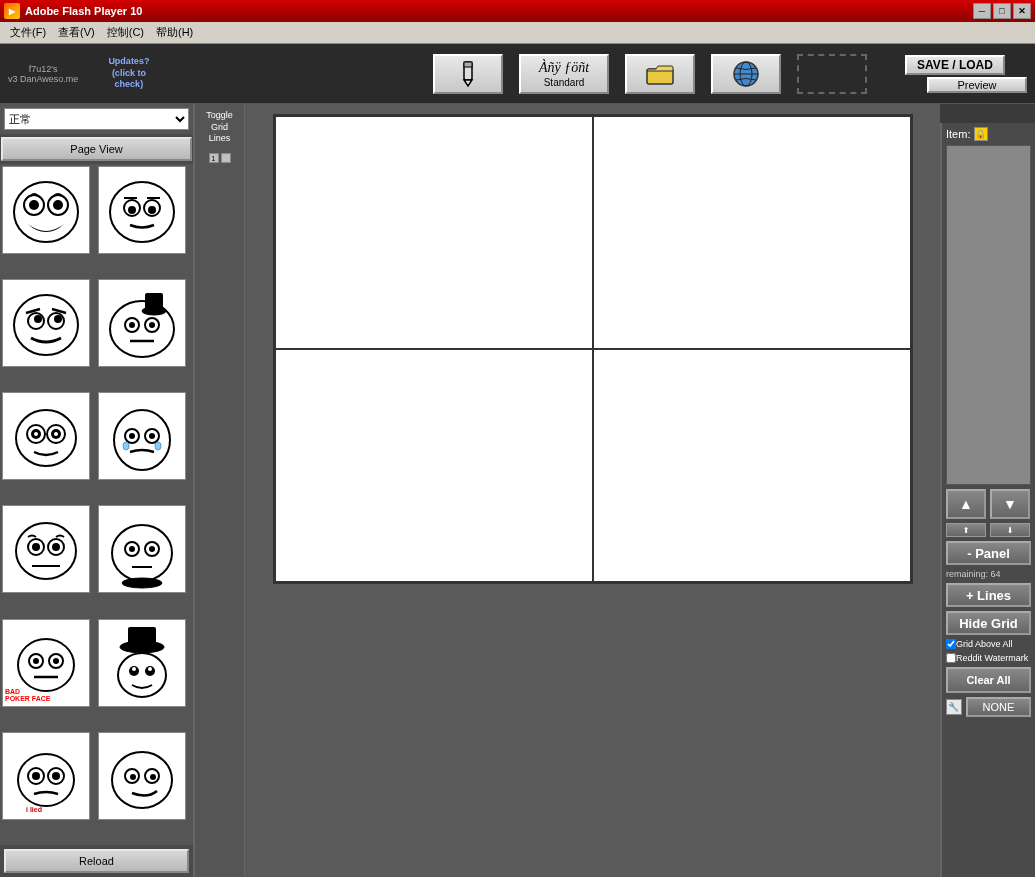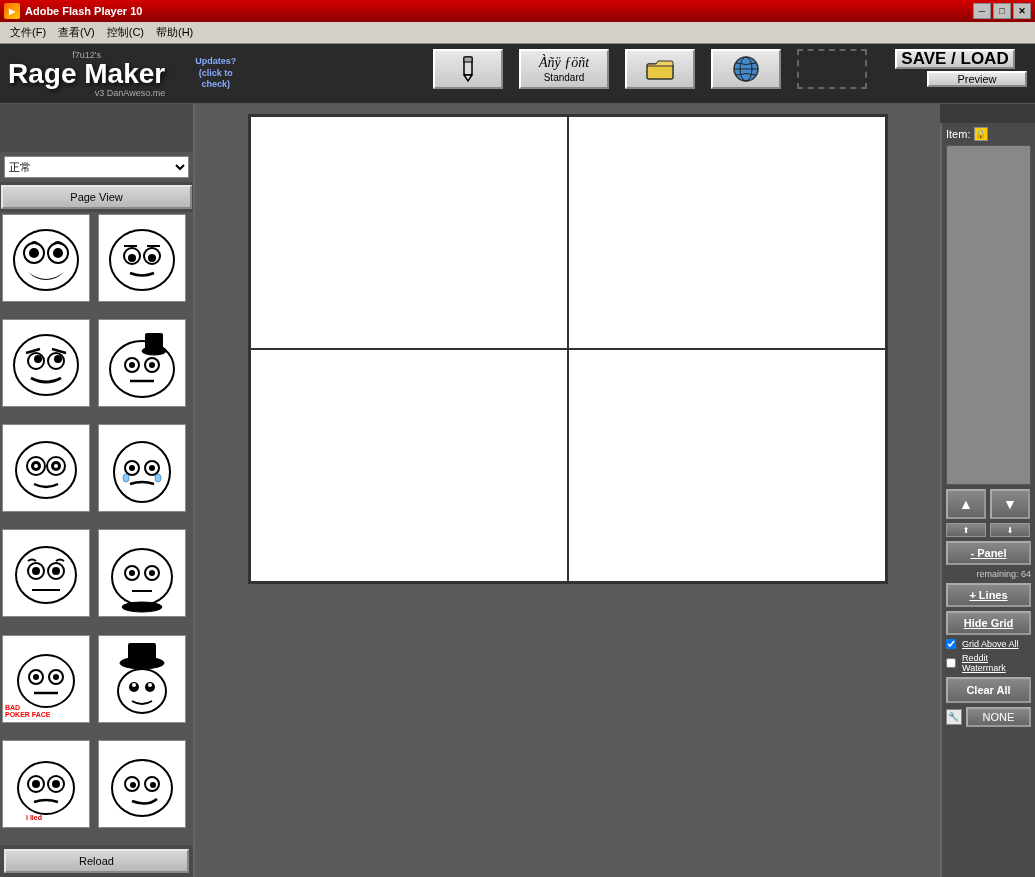--- a/index.html
+++ b/index.html
@@ -173,31 +173,31 @@
       background: transparent;
     }
     .save-load-area {
       margin-left: auto;
       display: flex;
       flex-direction: column;
       align-items: center;
       gap: 2px;
     }
     .save-load-btn {
-      width: 120px;
+      width: 100px;
       height: 20px;
       background: linear-gradient(to bottom, #e8e8e8, #c8c8c8);
       border: 2px solid #888;
       border-top-color: #fff;
       border-left-color: #fff;
       display: flex;
       align-items: center;
       justify-content: center;
       cursor: pointer;
-      font-size: 17px;
+      font-size: 12px;
       font-weight: bold;
     }
     .preview-btn {
       width: 100px;
       height: 16px;
       background: linear-gradient(to bottom, #e8e8e8, #c8c8c8);
       border: 2px solid #888;
       border-top-color: #fff;
       border-left-color: #fff;
       display: flex;
@@ -219,21 +219,20 @@
     #left-panel {
       width: 195px;
       background: #4a4a4a;
       display: flex;
       flex-direction: column;
       border-right: 2px solid #666;
     }
     #dropdown-area {
       padding: 4px;
       background: #555;
-      margin-top: 48px;
     }
     #face-dropdown {
       width: 100%;
       height: 22px;
       background: white;
       border: 1px solid #888;
       font-size: 11px;
     }
     #page-view-btn {
       margin: 3px 1px;
@@ -414,37 +413,35 @@
       width: 85px;
       height: 24px;
       background: linear-gradient(to bottom, #888, #666);
       border: 2px solid #999;
       border-top-color: #aaa;
       border-left-color: #aaa;
       display: flex;
       align-items: center;
       justify-content: center;
       cursor: pointer;
-      font-size: 11px;
+      font-size: 13px;
       color: white;
       font-weight: bold;
-      text-decoration: underline;
     }
     #remaining-text {
       font-size: 9px;
       color: #ccc;
-      text-align: right;
+      text-align: left;
     }
     .checkbox-row {
       display: flex;
-      align-items: center;
-      gap: 6px;
-      color: white;
-      font-size: 9px;
-      text-decoration: underline;
+      align-items: flex-end;
+      gap: 0;
+      color: white;
+      font-size: 9px;
     }
     .checkbox-row input[type="checkbox"] {
       width: 10px;
       height: 10px;
     }
     .clear-all-btn {
       width: 85px;
       height: 26px;
       background: linear-gradient(to bottom, #888, #666);
       border: 2px solid #999;
@@ -511,28 +508,27 @@
   <div class="menu-item">查看(V)</div>
   <div class="menu-item">控制(C)</div>
   <div class="menu-item">帮助(H)</div>
 </div>
 
 <div id="app-body">
 
   <div id="header">
     <div id="logo-area">
       <span id="logo-subtitle">f7u12's</span>
-      <span id="logo-title">Rage Maker</span>
       <span id="logo-version">v3  DanAweso.me</span>
     </div>
     <div id="updates-link" style="white-space:pre-line;">Updates?
 (click to
 check)</div>
 
-    <div id="toolbar" style="margin-left:auto; background:transparent; border:none; padding:0; gap:16px; display:flex; align-items:flex-start;">
+    <div id="toolbar" style="margin-left:auto; background:transparent; border:none; padding:0; gap:16px; display:flex; align-items:center;">
 
       <div class="tool-btn">
         <svg width="28" height="28" viewBox="0 0 28 28">
           <rect x="10" y="2" width="8" height="18" rx="2" fill="#ddd" stroke="black" stroke-width="1.5"></rect>
           <polygon points="10,20 18,20 14,26" fill="#ddd" stroke="black" stroke-width="1.5"></polygon>
           <rect x="10" y="2" width="8" height="5" fill="#aaa" stroke="black" stroke-width="1"></rect>
         </svg>
       </div>
 
       <div class="font-btn">
@@ -732,20 +728,29 @@
             <circle cx="31" cy="41" r="3" fill="black"></circle>
             <circle cx="51" cy="41" r="3" fill="black"></circle>
             <path d="M30 57 Q45 63 55 55" fill="none" stroke="black" stroke-width="2.5"></path>
           </svg>
         </div>
 
       </div>
       <div id="reload-btn">Reload</div>
     </div>
 
+    <div id="toggle-area">
+      <div id="toggle-grid-btn" style="white-space:pre-line;">Toggle
+Grid
+Lines</div>
+      <div id="grid-indicator">
+        <div class="grid-ind-cell">1</div>
+        <div class="grid-ind-cell"></div>
+      </div>
+    </div>
 
     <div id="canvas-area">
       <div id="comic-canvas">
         <div class="comic-panel"></div>
         <div class="comic-panel"></div>
         <div class="comic-panel"></div>
         <div class="comic-panel"></div>
       </div>
     </div>
 

